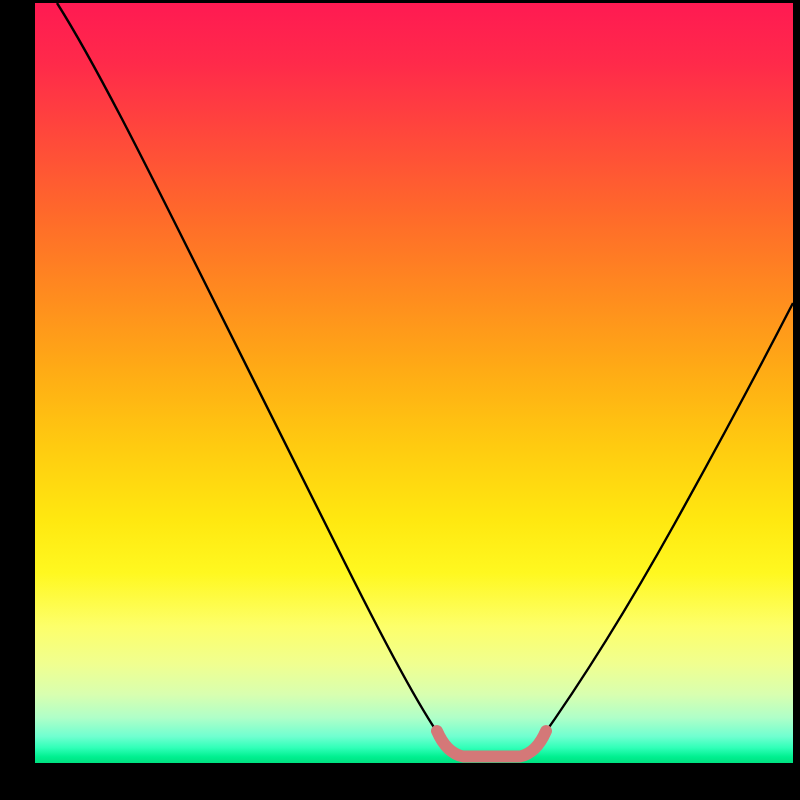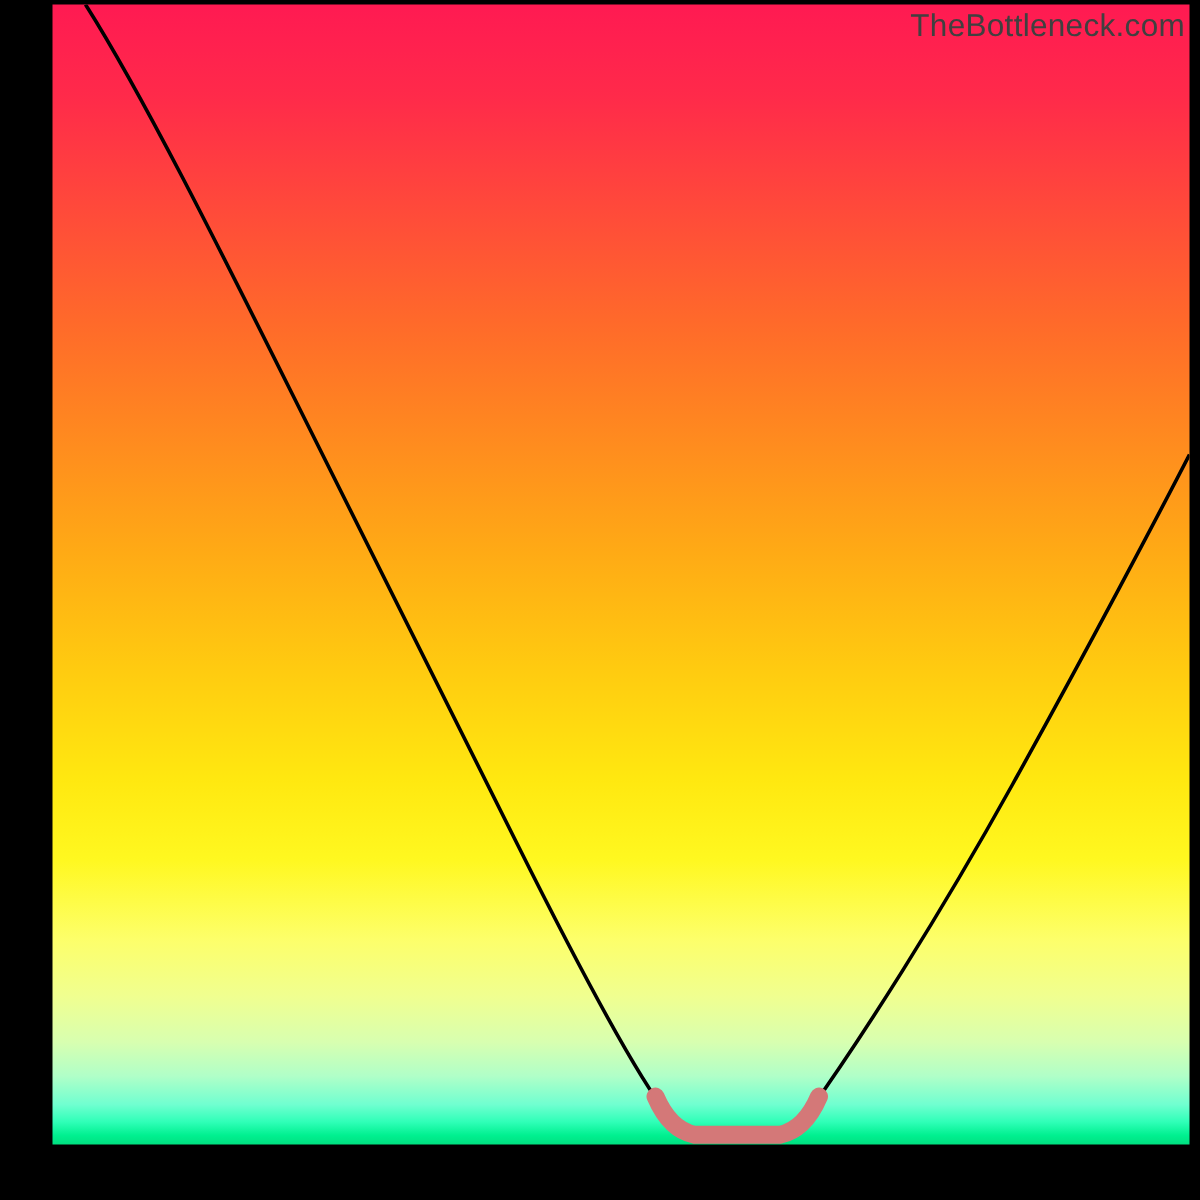--- a/index.html
+++ b/index.html
@@ -64,14 +64,13 @@
              L 481 754
              C 491 753, 498 748, 503 740
              C 540 688, 590 610, 640 520
              C 690 430, 740 335, 758 300" fill="none" stroke="#000000" stroke-width="2.4"></path>
     <path d="M 402 728
              C 408 742, 416 751, 428 753.5
              L 485 753.5
              C 497 751, 505 742, 511 728" fill="none" stroke="#d47878" stroke-width="12" stroke-linecap="round" stroke-linejoin="round"></path>
   </svg>
 
-  <div class="watermark">TheBottleneck.com</div>
 </div>
 
 </body></html>

